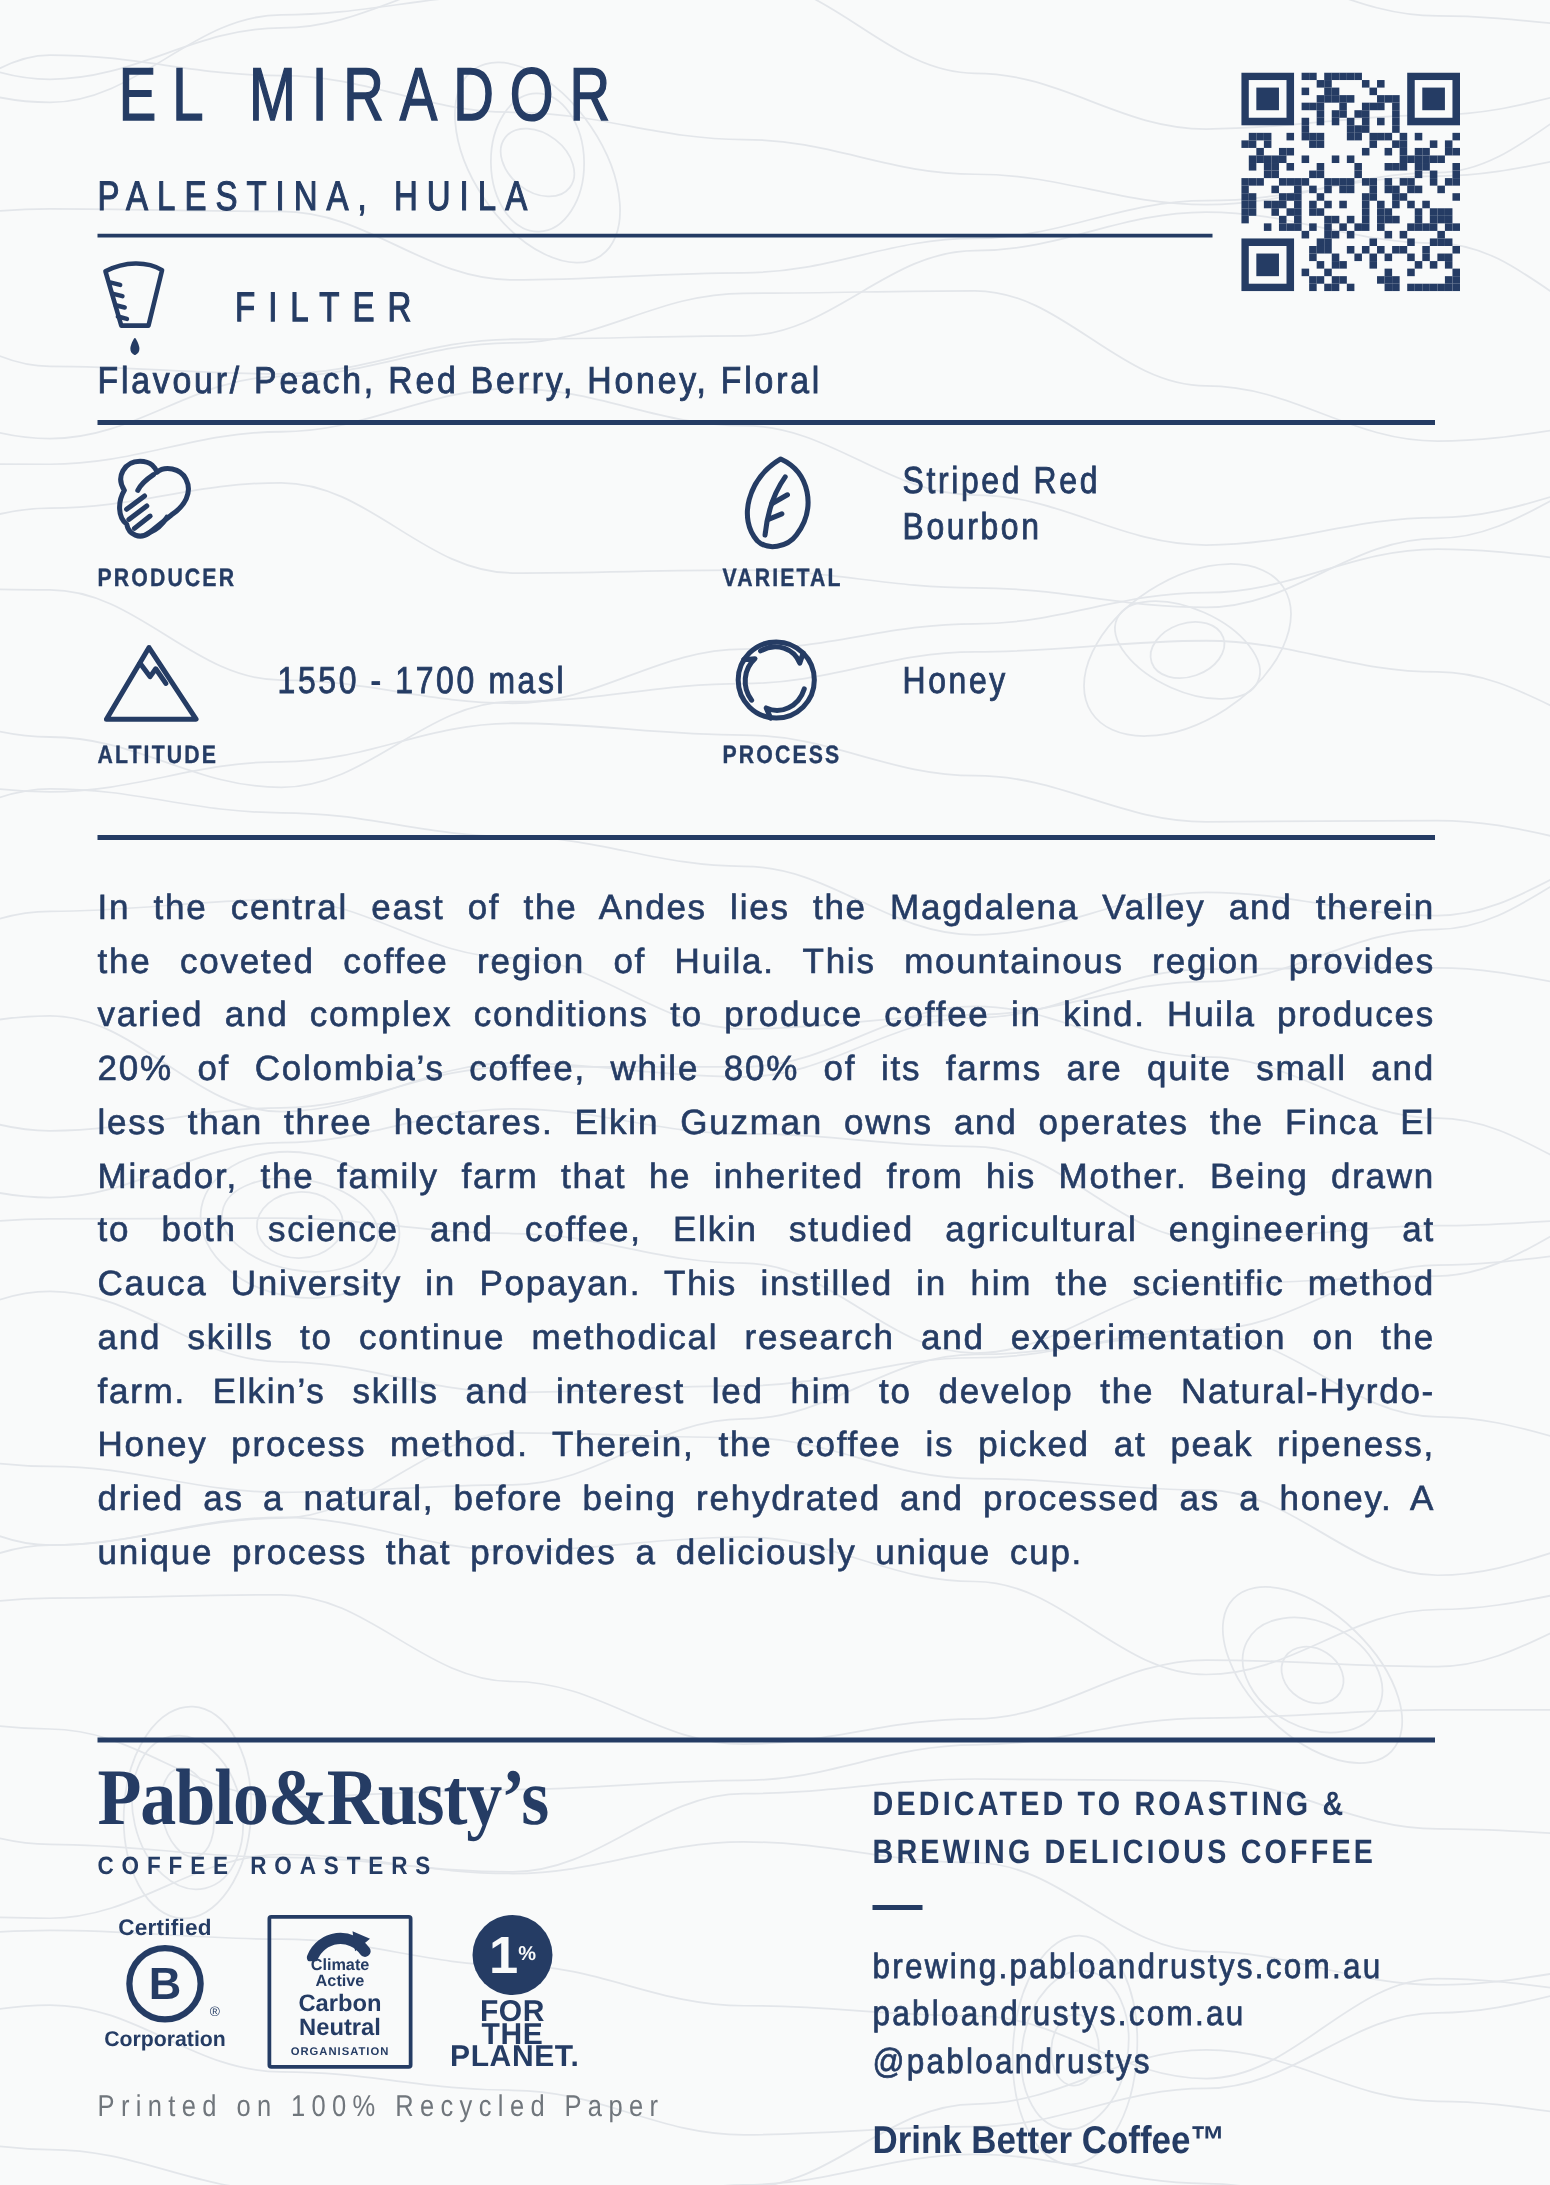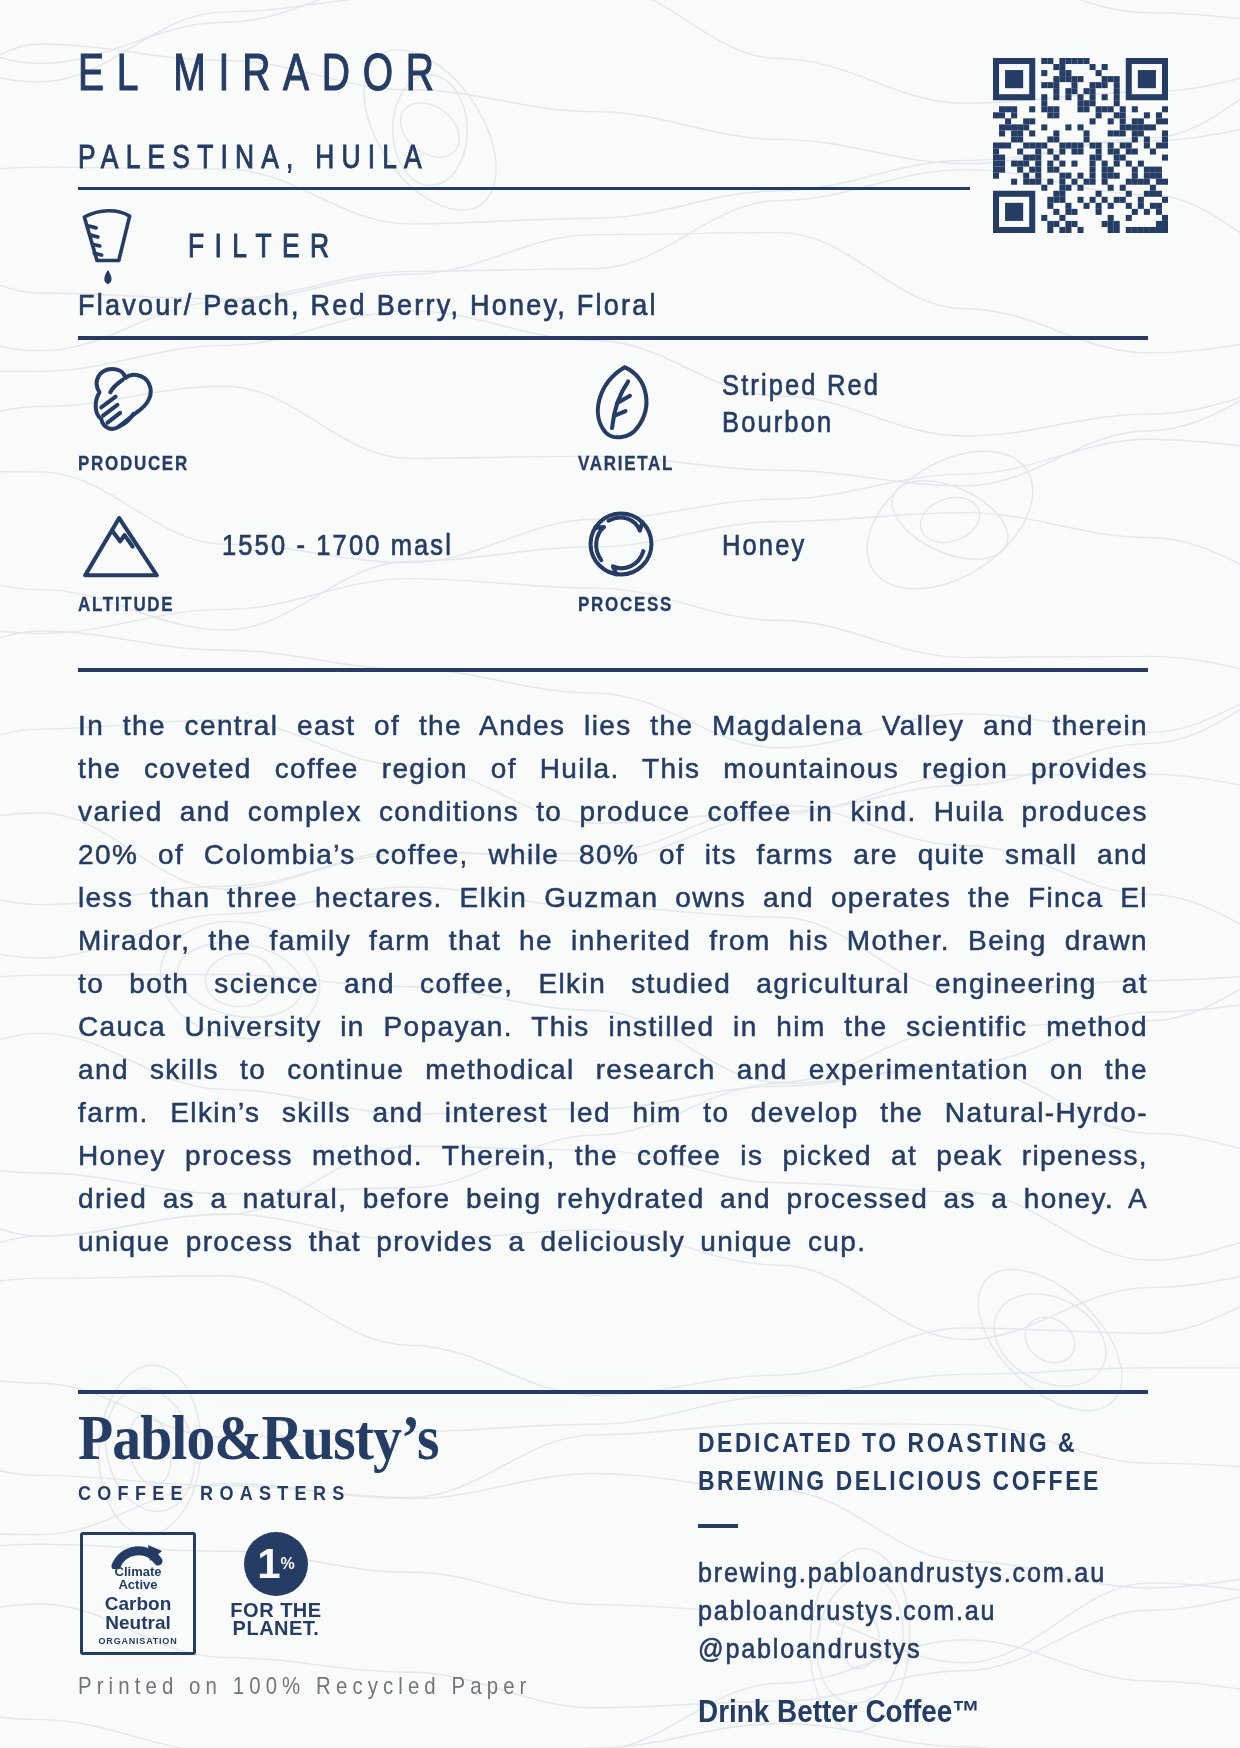--- a/index.html
+++ b/index.html
@@ -19,21 +19,21 @@
   .cx8{transform:scaleX(.80)}
   .cx85{transform:scaleX(.85)}
   .cx9{transform:scaleX(.90)}
 
   .rule{position:absolute;background:#253c64;height:4px}
   .rule-1{top:187px;left:0;width:892px;height:3px}
   .rule-2{top:336px;left:0;width:1070px}
   .rule-3{top:668px;left:0;width:1070px}
   .rule-4{top:1390px;left:0;width:1070px}
 
-  .title{top:46px;left:0;font-size:52px;line-height:1;letter-spacing:17px;
+  .title{top:46px;left:17px;font-size:60px;line-height:1;letter-spacing:17px;
          -webkit-text-stroke:1.2px currentColor}
   .subtitle{top:140px;left:0;font-size:33px;line-height:1;letter-spacing:9px;
          -webkit-text-stroke:.9px currentColor}
 
   .qr{top:58px;left:915px;width:175px;height:175px}
 
   .brew-row{top:204px;left:0;display:flex;align-items:center}
   .brew-row .bicon{width:58px;height:84px}
   .brew-label{margin-left:52px;font-size:33px;letter-spacing:13px;
          -webkit-text-stroke:1px currentColor}
@@ -73,21 +73,21 @@
   .climate{width:116px;border:3px solid #253c64;border-radius:3px;
         padding:4px 6px 6px;text-align:center}
   .climate-brand{font-size:13px;font-weight:bold;line-height:13px;margin-top:-4px}
   .climate-main{font-size:19px;font-weight:bold;line-height:19px;margin-top:3px}
   .climate-org{font-size:9px;font-weight:bold;letter-spacing:.8px;margin-top:4px}
   .onepct{width:100px;text-align:center}
   .onepct-circle{width:64px;height:64px;border-radius:50%;background:#253c64;
         margin:0 auto;display:flex;align-items:center;justify-content:center;color:#f9fafa}
   .onepct-num{font-size:42px;font-weight:bold;line-height:1}
   .onepct-pct{font-size:16px;font-weight:bold;vertical-align:18px}
-  .onepct-lines{margin-top:5px;font-size:20px;font-weight:bold;line-height:18px;letter-spacing:.5px}
+  .onepct-lines{margin-top:5px;font-size:24px;font-weight:bold;line-height:18px;letter-spacing:.5px}
 
   .note{top:1672px;left:0;font-size:24px;letter-spacing:6px;color:#70767c}
 
   .right-col{top:1424px;left:620px;width:460px}
   .dedication{font-size:27px;font-weight:bold;letter-spacing:3px;line-height:38px}
   .footer-dash{width:40px;height:4px;background:#253c64;margin-top:24px}
   .links{margin-top:26px;font-size:28px;letter-spacing:2px;line-height:38px;
         -webkit-text-stroke:.6px currentColor}
   .slogan{margin-top:26px;font-size:31px;font-weight:bold;letter-spacing:0}
 </style>
@@ -551,20 +551,28 @@
   <div class="abs brand">
     <div class="brand-logo">
       <span class="cx cx9">Pablo&amp;Rusty’s</span>
     </div>
     <div class="brand-tagline">
       <span class="cx cx9">COFFEE ROASTERS</span>
     </div>
   </div>
 
   <div class="abs badges">
+    <div class="badge bcorp">
+      <div class="bcorp-top">Certified</div>
+      <div class="bcorp-circle">
+        <span>B</span>
+      </div>
+      <span class="bcorp-reg">®</span>
+      <div class="bcorp-bottom">Corporation</div>
+    </div>
 
     <div class="badge climate">
       <svg width="60" height="30" viewBox="0 0 60 30" fill="none" stroke="#253c64" stroke-linecap="round" style="margin:0 auto">
         <path d="M8 27 A 24 24 0 0 1 50 22" stroke-width="9"></path>
         <path d="M40 6 l 14 6 l -12 10 Z" fill="#253c64" stroke="none"></path>
       </svg>
       <div class="climate-brand">
         <div>Climate</div>
         <div>Active</div>
       </div>

